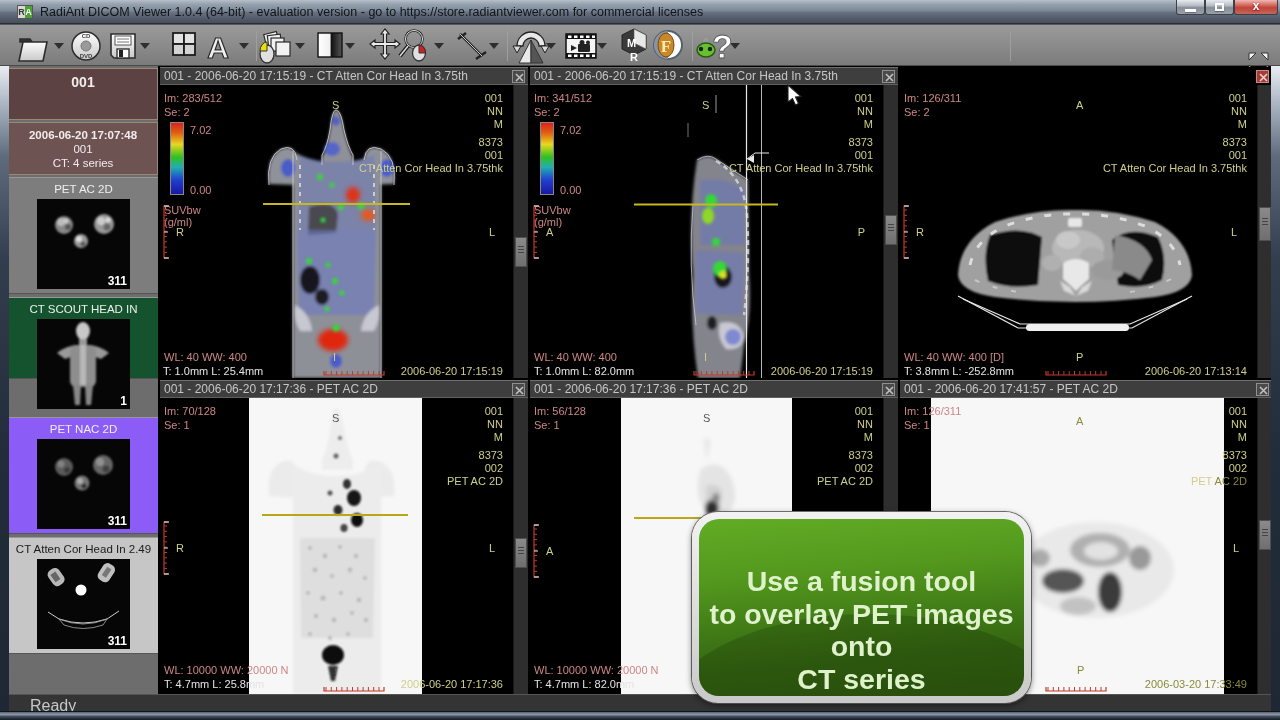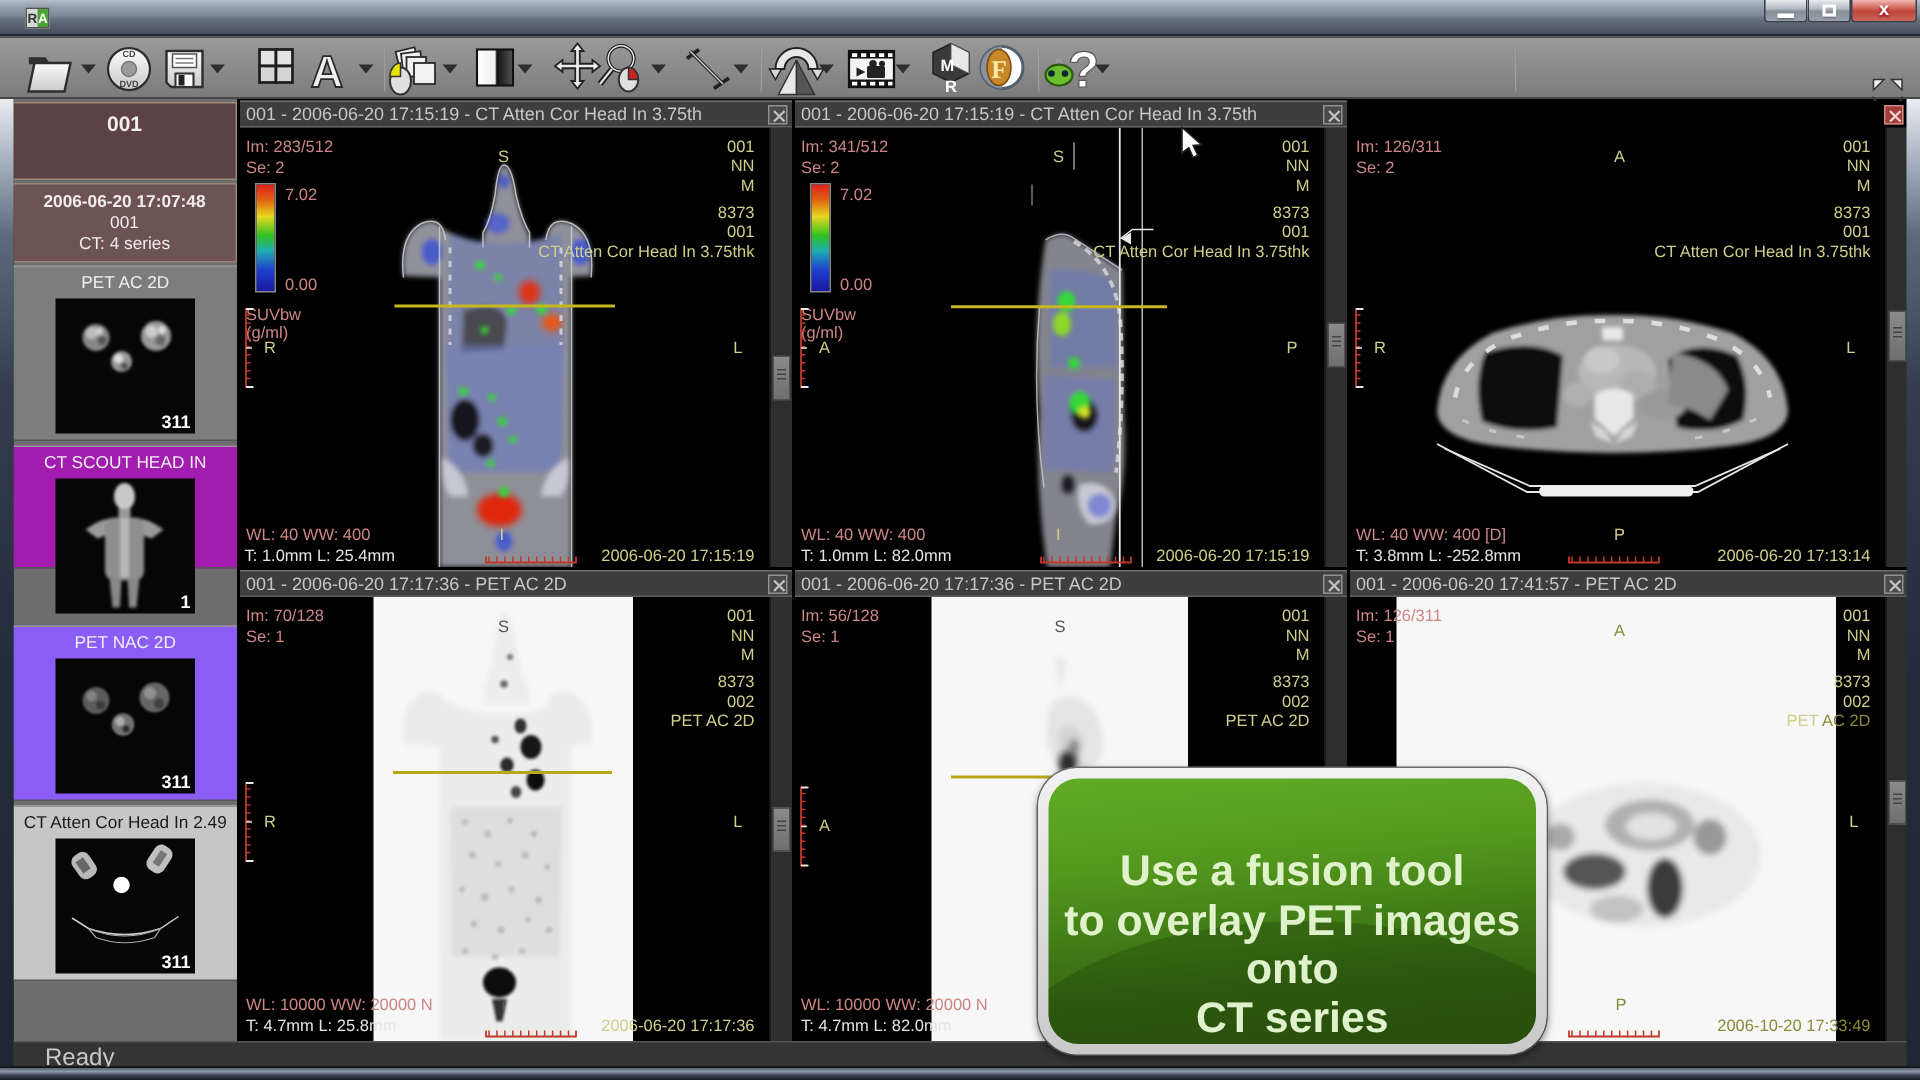--- a/index.html
+++ b/index.html
@@ -38,20 +38,21 @@
 .yel{color:#cfcf8a}
 .wht{color:#e4e4e4}
 .ruler{position:absolute}
 </style></head><body>
 
 <div id="titlebar">
  <div class="abs" style="left:17px;top:5px;width:16px;height:14px;background:#e9e9e9;border:1px solid #555">
    <div class="abs" style="left:0;top:0;width:7px;height:12px;background:#d8d8d8;color:#333;font-size:9px;font-weight:bold;text-align:center;line-height:12px">R</div>
    <div class="abs" style="left:7px;top:0;width:7px;height:12px;background:#4aa332;color:#fff;font-size:9px;font-weight:bold;text-align:center;line-height:12px">A</div>
  </div>
+ <span class="ttext">RadiAnt DICOM Viewer 1.0.4 (64-bit) - evaluation version - go to https://store.radiantviewer.com for commercial licenses</span>
 
  <div class="abs" style="left:1176px;top:0;width:29px;height:15px;background:linear-gradient(#e7ebee 0%,#b5bcc4 40%,#868e98 55%,#9aa1ab 100%);border:1px solid #3c4049;border-top:none;border-radius:0 0 3px 3px">
    <div class="abs" style="left:8px;top:9px;width:11px;height:3px;background:#fff;box-shadow:0 1px 1px #667"></div>
  </div>
  <div class="abs" style="left:1205px;top:0;width:29px;height:15px;background:linear-gradient(#e7ebee 0%,#b5bcc4 40%,#868e98 55%,#9aa1ab 100%);border:1px solid #3c4049;border-top:none;border-radius:0 0 3px 3px">
    <div class="abs" style="left:9px;top:3px;width:9px;height:8px;border:2px solid #fff;box-shadow:0 1px 1px #667"></div>
  </div>
  <div class="abs" style="left:1234px;top:0;width:44px;height:15px;background:linear-gradient(#f0b9b4 0%,#d9776f 30%,#bf4538 55%,#c9655a 100%);border:1px solid #3c4049;border-top:none;border-radius:0 0 3px 3px;color:#fff;font-size:12px;font-weight:bold;text-align:center;line-height:13px;text-shadow:0 1px 2px #802">x</div>
 </div>
 <div id="toolbar">
@@ -225,21 +226,21 @@
 <circle cx="67" cy="25" r="10" fill="#999"></circle>
             <circle cx="64" cy="22" r="4" fill="#ccc"></circle>
             <circle cx="70" cy="28" r="3.5" fill="#666"></circle>
             <circle cx="71" cy="21" r="2.5" fill="#ddd"></circle>
 <circle cx="44" cy="42" r="7" fill="#999"></circle>
             <circle cx="42" cy="40" r="3" fill="#ddd"></circle>
             <circle cx="46" cy="45" r="2.5" fill="#555"></circle>
 </g>
         </svg><span class="tnum">311</span></div>
     </div>
-    <div class="scell" style="top:231px;height:82px;background:#a21caf">
+    <div class="scell" style="top:231px;height:82px;background:#14532d">
       <div class="lbl" style="color:#efefef">CT SCOUT HEAD IN</div>
       <div class="thumb"><svg width="93" height="90">
           <defs>
             <filter id="b2">
               <feGaussianBlur stdDeviation="1.2"></feGaussianBlur>
             </filter>
           </defs>
 <g filter="url(#b2)">
 <ellipse cx="46" cy="12" rx="7" ry="9" fill="#c8c8c8"></ellipse>
 <rect x="42" y="20" width="8" height="6" fill="#999"></rect>
@@ -814,21 +815,21 @@
       <div class="ot salmon" style="left:4px;top:21px">Se: 1</div>
       <div class="ot yel" style="right:10px;top:7px;text-align:right">001</div>
       <div class="ot yel" style="right:10px;top:20px;text-align:right">NN</div>
       <div class="ot yel" style="right:10px;top:33px;text-align:right">M</div>
       <div class="ot yel" style="right:10px;top:51px;text-align:right">8373</div>
       <div class="ot yel" style="right:10px;top:64px;text-align:right">002</div>
       <div class="ot yel" style="right:10px;top:77px;text-align:right">PET<span style="color:#8a8a3a"> AC 2D</span></div>
       <div class="ot" style="left:176px;top:17px;color:#8a8a3a">A</div>
       <div class="ot yel" style="right:18px;top:144px;text-align:right">L</div>
       <div class="ot" style="left:177px;top:266px;color:#8a8a3a">P</div>
-      <div class="ot" style="right:10px;top:280px;color:#8a8a3a;text-align:right">2006-10-20 17:33:49</div>
+      <div class="ot" style="right:10px;top:280px;color:#8a8a3a;text-align:right">2006-03-20 17:33:49</div>
       <svg class="ruler" style="left:145px;top:287px" width="62" height="8">
         <path d="M1 2 L1 6 L61 6 L61 2" fill="none" stroke="#c0392b" stroke-width="1.2"></path>
         <line x1="3.0" y1="2" x2="3.0" y2="6" stroke="#c0392b" stroke-width="1"></line>
         <line x1="8.3" y1="2" x2="8.3" y2="6" stroke="#c0392b" stroke-width="1"></line>
         <line x1="13.6" y1="2" x2="13.6" y2="6" stroke="#c0392b" stroke-width="1"></line>
         <line x1="18.9" y1="2" x2="18.9" y2="6" stroke="#c0392b" stroke-width="1"></line>
         <line x1="24.2" y1="2" x2="24.2" y2="6" stroke="#c0392b" stroke-width="1"></line>
         <line x1="29.5" y1="2" x2="29.5" y2="6" stroke="#c0392b" stroke-width="1"></line>
         <line x1="34.8" y1="2" x2="34.8" y2="6" stroke="#c0392b" stroke-width="1"></line>
         <line x1="40.1" y1="2" x2="40.1" y2="6" stroke="#c0392b" stroke-width="1"></line>

